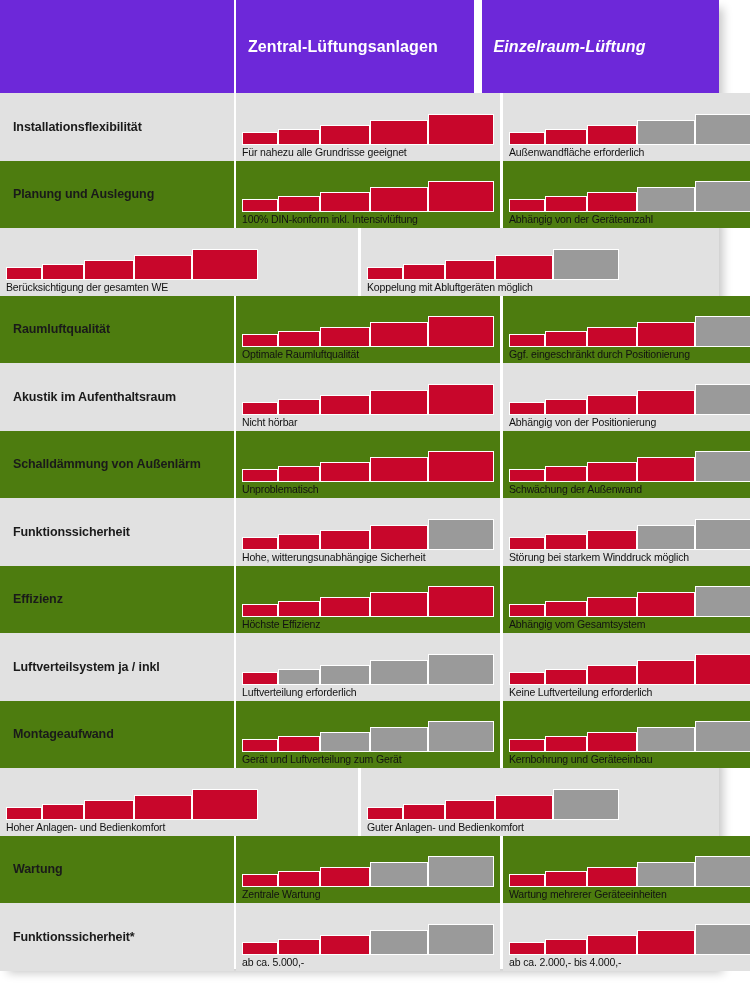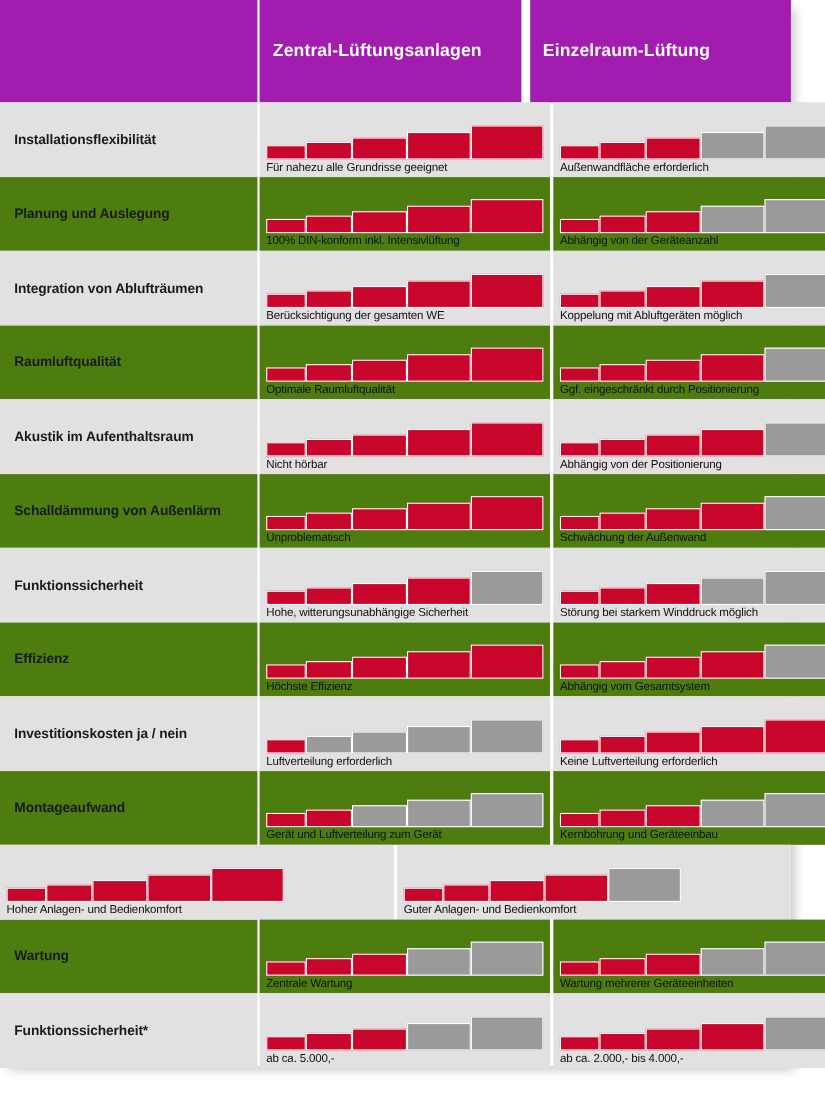--- a/index.html
+++ b/index.html
@@ -35,35 +35,35 @@
   }
 
   
   .hdr {
     display: flex;
     height: 93px;
     width: 100%;
     box-sizing: border-box;
   }
   .hdr-cell {
-    background: #a21caf;
+    background: #6d28d9;
     box-sizing: border-box;
     display: flex;
     align-items: center;
   }
   .hdr-blank {
     width: 234px;
     flex: 0 0 234px;
     margin-right: 2px;
   }
   .hdr-col {
     flex: 1 1 0;
     padding-left: 12px;
   }
-  .hdr-col + .hdr-col { margin-left: 8px; }
+  .hdr-col + .hdr-col { margin-left: 8px; font-style: italic; }
   .hdr-title {
     color: #ffffff;
     font-size: 16px;
     font-weight: bold;
     letter-spacing: 0.1px;
     line-height: 1.1;
     white-space: nowrap;
   }
 
   
@@ -197,23 +197,20 @@
               <div class="bar s1"></div>
               <div class="bar s2"></div>
               <div class="bar s3"></div>
               <div class="bar s4 off"></div>
               <div class="bar s5 off"></div>
             </div>
             <div class="caption">Abhängig von der Geräteanzahl</div>
           </div>
         </div>
         <div class="row shade">
-          <div class="label-cell cell-bg">
-            <span class="label-text">Integration von Ablufträumen</span>
-          </div>
           <div class="data-cell cell-bg">
             <div class="bars">
               <div class="bar s1"></div>
               <div class="bar s2"></div>
               <div class="bar s3"></div>
               <div class="bar s4"></div>
               <div class="bar s5"></div>
             </div>
             <div class="caption">Berücksichtigung der gesamten WE</div>
           </div>
@@ -348,21 +345,21 @@
               <div class="bar s2"></div>
               <div class="bar s3"></div>
               <div class="bar s4"></div>
               <div class="bar s5 off"></div>
             </div>
             <div class="caption">Abhängig vom Gesamtsystem</div>
           </div>
         </div>
         <div class="row shade">
           <div class="label-cell cell-bg">
-            <span class="label-text">Investitionskosten ja / nein</span>
+            <span class="label-text">Luftverteilsystem ja / inkl</span>
           </div>
           <div class="data-cell cell-bg">
             <div class="bars">
               <div class="bar s1"></div>
               <div class="bar s2 off"></div>
               <div class="bar s3 off"></div>
               <div class="bar s4 off"></div>
               <div class="bar s5 off"></div>
             </div>
             <div class="caption">Luftverteilung erforderlich</div>

